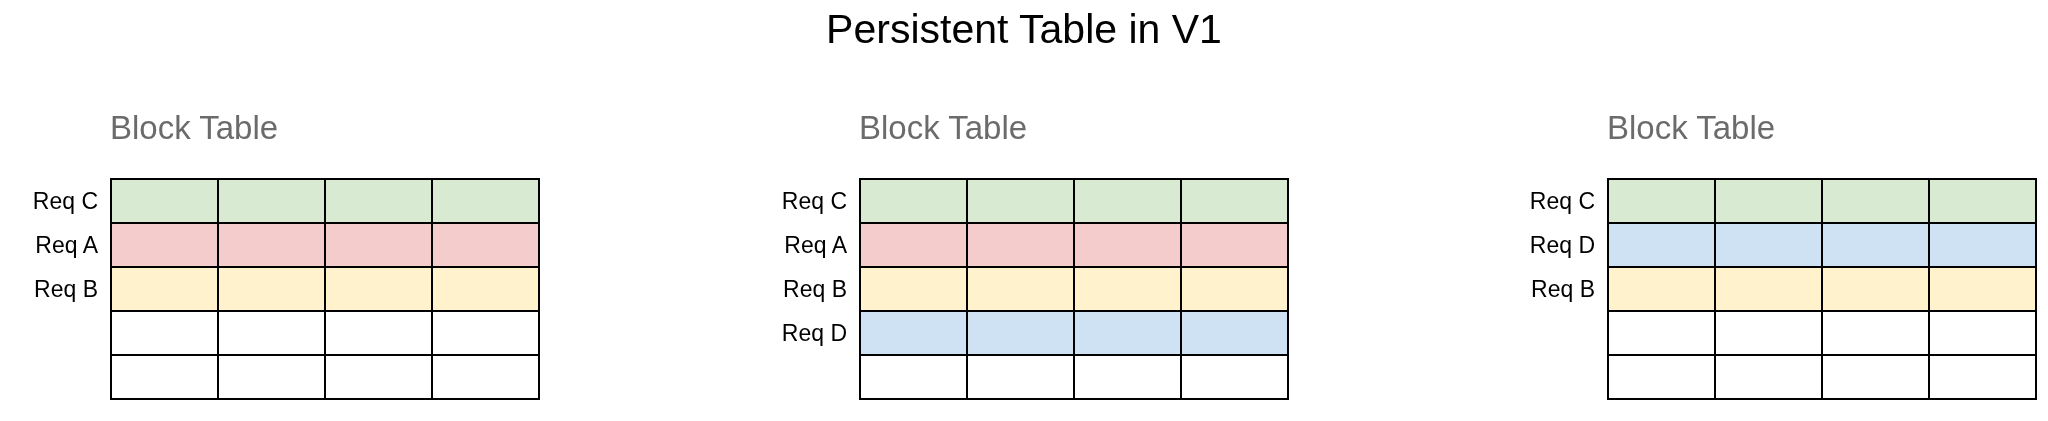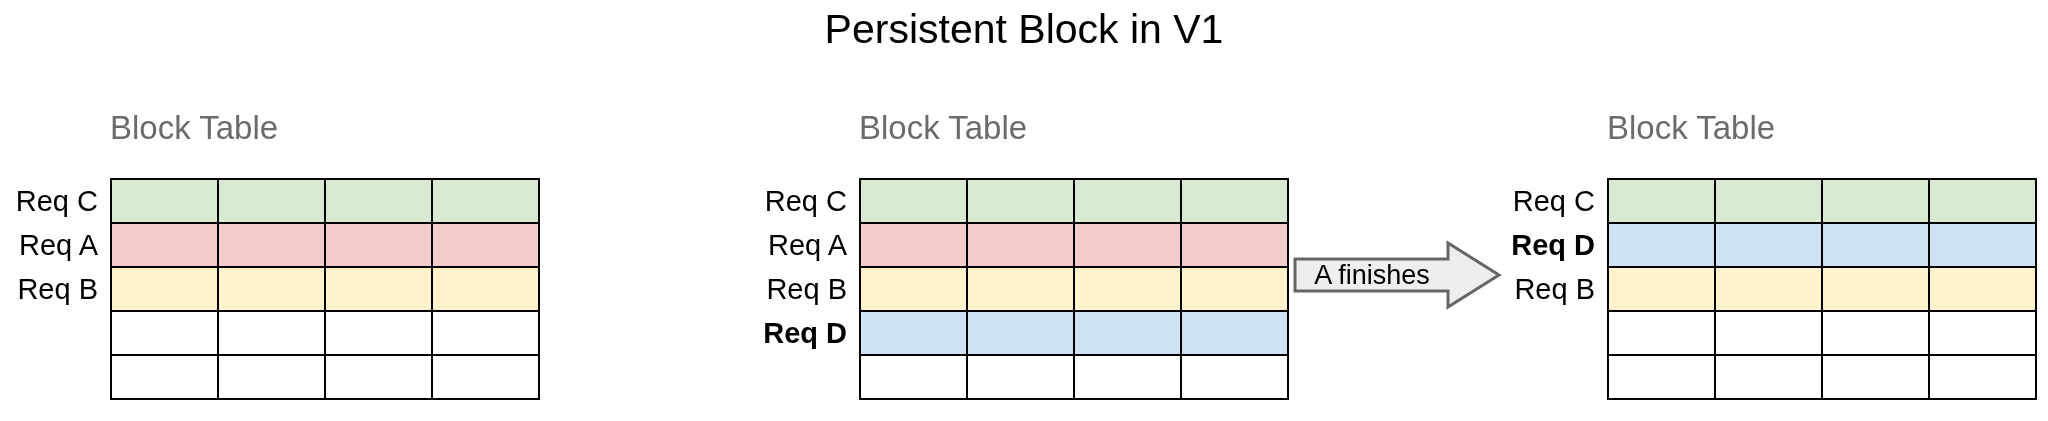--- a/index.html
+++ b/index.html
@@ -35,22 +35,22 @@
   .labels {
     width: 98px;
     box-sizing: border-box;
     padding: 2px 12px 2px 0;
     display: grid;
     grid-template-rows: repeat(5, 42px);
     row-gap: 2px;
     align-items: center;
     justify-items: end;
   }
-  .row-label { font-size: 29px; color: #000000; white-space: nowrap; }
-  .row-label.bold { font-weight: 700; text-align: center; }
+  .row-label { font-size: 23px; color: #000000; white-space: nowrap; }
+  .row-label.bold { font-weight: 400; text-align: center; }
   .grid {
     display: grid;
     grid-template-columns: repeat(4, 105px);
     grid-auto-rows: 42px;
     gap: 2px;
     background: #000000;
     border: 2px solid #000000;
     align-self: flex-start;
   }
   .cell { background: #ffffff; }
@@ -68,21 +68,21 @@
     font-size: 27px;
     color: #000000;
     white-space: nowrap;
   }
 </style>
 </head>
 <body>
 
 <div class="canvas">
 
-  <h1 class="main-title">Persistent Block in V1</h1>
+  <h1 class="main-title">Persistent Table in V1</h1>
 
   <section class="panel" style="left:12px">
     <div class="panel-heading" style="color: rgb(107, 107, 107);">Block Table</div>
     <div class="panel-body">
       <div class="labels">
           <div class="row-label">Req C</div>
           <div class="row-label">Req A</div>
           <div class="row-label">Req B</div>
           <div class="row-label"></div>
           <div class="row-label"></div>
@@ -141,26 +141,20 @@
           <div class="cell" style="background: rgb(207, 226, 243);"></div>
           <div class="cell" style="background: rgb(207, 226, 243);"></div>
           <div class="cell" style="background: rgb(255, 255, 255);"></div>
           <div class="cell" style="background: rgb(255, 255, 255);"></div>
           <div class="cell" style="background: rgb(255, 255, 255);"></div>
           <div class="cell" style="background: rgb(255, 255, 255);"></div>
         </div>
     </div>
   </section>
 
-  <div class="arrow" style="left:1293px">
-    <svg viewBox="0 0 210 70" width="210" height="70" aria-hidden="true">
-      <polygon points="2,19 155,19 155,3 206,35 155,67 155,51 2,51" fill="#eeeeee" stroke="#666666" stroke-width="3" stroke-linejoin="miter"></polygon>
-    </svg>
-    <span class="arrow-label">A finishes</span>
-  </div>
 
   <section class="panel" style="left:1509px">
     <div class="panel-heading" style="color: rgb(107, 107, 107);">Block Table</div>
     <div class="panel-body">
       <div class="labels">
           <div class="row-label">Req C</div>
           <div class="row-label bold">Req D</div>
           <div class="row-label">Req B</div>
           <div class="row-label"></div>
           <div class="row-label"></div>

